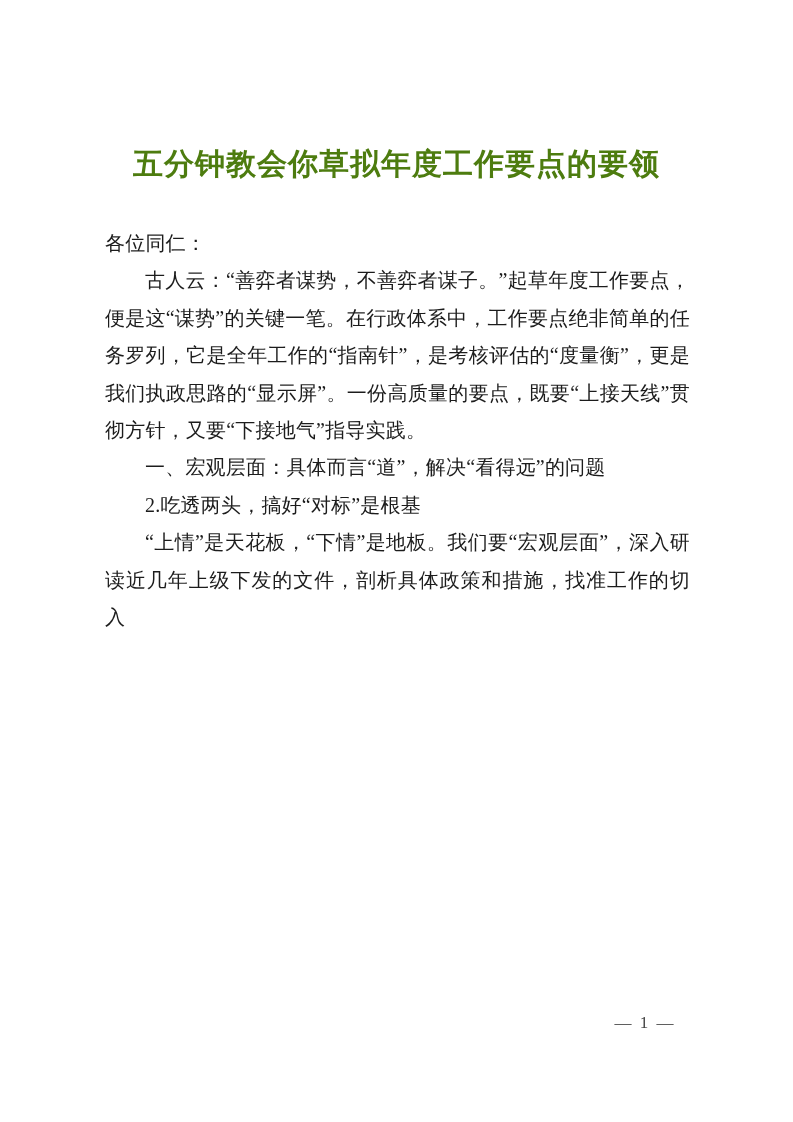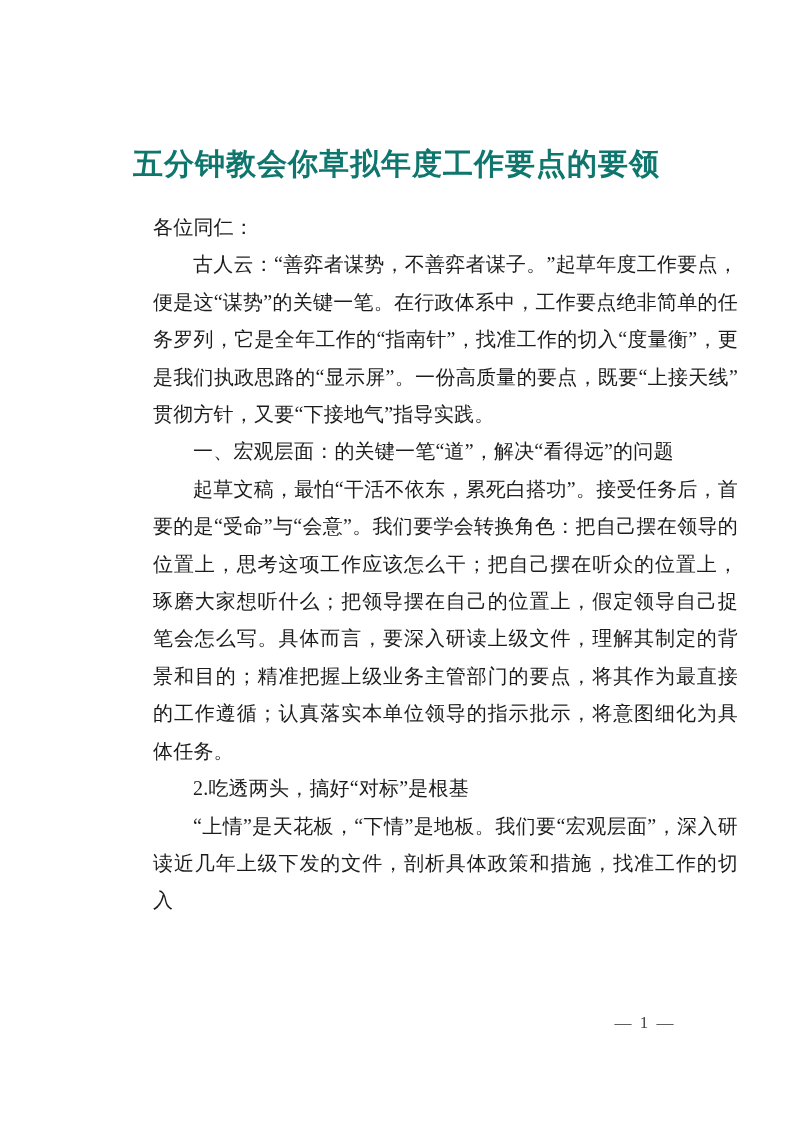--- a/index.html
+++ b/index.html
@@ -22,28 +22,27 @@
     position: absolute;
     left: 0;
     top: 141px;
     width: 100%;
     margin: 0;
     text-align: center;
     font-size: 30px;
     font-weight: bold;
     letter-spacing: 1px;
     line-height: 1.5;
-    color: #0f766e;
+    color: #4d7c0f;
   }
   .doc-body {
     position: absolute;
     left: 105px;
-    top: 209px;
+    top: 225px;
     width: 585px;
-    margin-left: 48px;
   }
   .doc-body p {
     margin: 0;
     font-size: 20px;
     line-height: 37.4px;
     text-align: justify;
     text-justify: inter-ideograph;
     letter-spacing: 0.2px;
     font-weight: normal;
   }
@@ -64,22 +63,21 @@
 </head>
 <body>
 
 <div class="page">
 
   <h1 class="doc-title">五分钟教会你草拟年度工作要点的要领</h1>
 
   <div class="doc-body">
     <p class="salutation">各位同仁：</p>
 
-  <p class="indent">古人云：“善弈者谋势，不善弈者谋子。”起草年度工作要点，便是这“谋势”的关键一笔。在行政体系中，工作要点绝非简单的任务罗列，它是全年工作的“指南针”，找准工作的切入“度量衡”，更是我们执政思路的“显示屏”。一份高质量的要点，既要“上接天线”贯彻方针，又要“下接地气”指导实践。</p>
-      <p class="indent">一、宏观层面：的关键一笔“道”，解决“看得远”的问题</p>
-      <p class="indent">起草文稿，最怕“干活不依东，累死白搭功”。接受任务后，首要的是“受命”与“会意”。我们要学会转换角色：把自己摆在领导的位置上，思考这项工作应该怎么干；把自己摆在听众的位置上，琢磨大家想听什么；把领导摆在自己的位置上，假定领导自己捉笔会怎么写。具体而言，要深入研读上级文件，理解其制定的背景和目的；精准把握上级业务主管部门的要点，将其作为最直接的工作遵循；认真落实本单位领导的指示批示，将意图细化为具体任务。</p>
+  <p class="indent">古人云：“善弈者谋势，不善弈者谋子。”起草年度工作要点，便是这“谋势”的关键一笔。在行政体系中，工作要点绝非简单的任务罗列，它是全年工作的“指南针”，是考核评估的“度量衡”，更是我们执政思路的“显示屏”。一份高质量的要点，既要“上接天线”贯彻方针，又要“下接地气”指导实践。</p>
+      <p class="indent">一、宏观层面：具体而言“道”，解决“看得远”的问题</p>
       <p class="indent">2.吃透两头，搞好“对标”是根基</p>
       <p class="indent">“上情”是天花板，“下情”是地板。我们要“宏观层面”，深入研读近几年上级下发的文件，剖析具体政策和措施，找准工作的切入</p>
     </div>
 
   <div class="page-footer">— 1 —</div>
 
 </div>
 
 </body></html>

